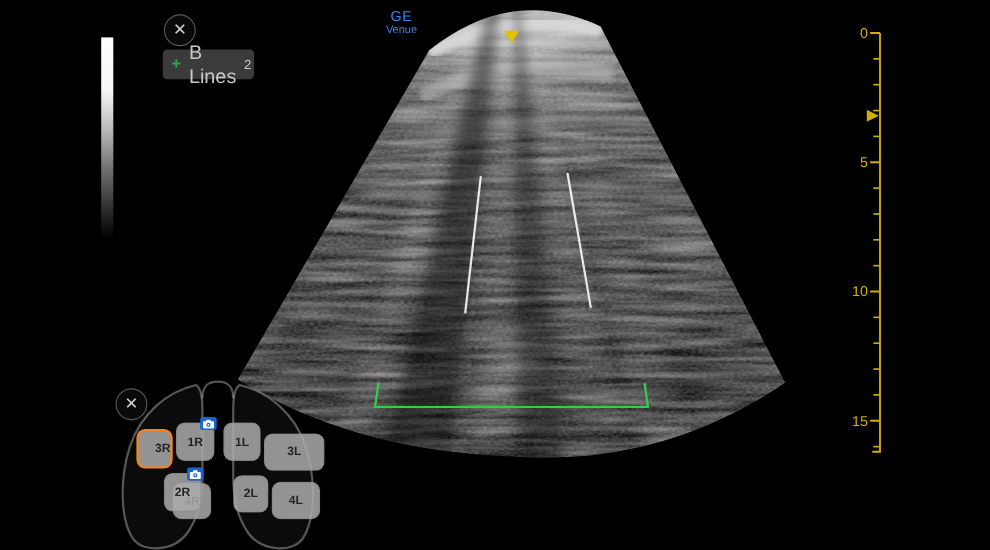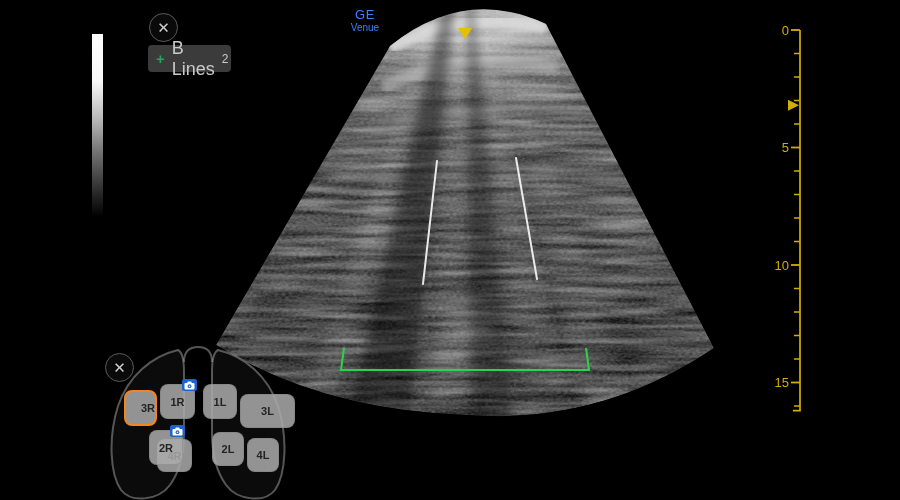--- a/index.html
+++ b/index.html
@@ -32,21 +32,21 @@
     border:1px solid rgba(125,125,125,.45);border-radius:8px;display:flex;align-items:center;justify-content:center;
     font-weight:bold;font-size:11px;color:#242424;cursor:pointer;}
   .zone.selected{border-width:2px;border-style:solid;}
   .z0{left:124px;top:390px;width:33px;height:36px;}
   .z1{left:160px;top:384px;width:35px;height:35px;}
   .z2{left:203px;top:384px;width:34px;height:35px;}
   .z3{left:240px;top:394px;width:55px;height:34px;}
   .z4{left:113px;top:439px;width:35px;height:33px;margin-left:44px;}
   .z5{left:149px;top:430px;width:34px;height:35px;}
   .z6{left:212px;top:432px;width:32px;height:34px;}
-  .z7{left:247px;top:438px;width:32px;height:34px;}
+  .z7{left:247px;top:438px;width:44px;height:34px;}
   .cam{position:absolute;top:-6px;right:-3px;width:15px;height:12px;border-radius:2.5px;
     display:flex;align-items:center;justify-content:center;}
 </style>
 </head>
 <body>
 
 <div id="stage">
 
   <svg id="scan-svg" width="900" height="500">
     <defs>

